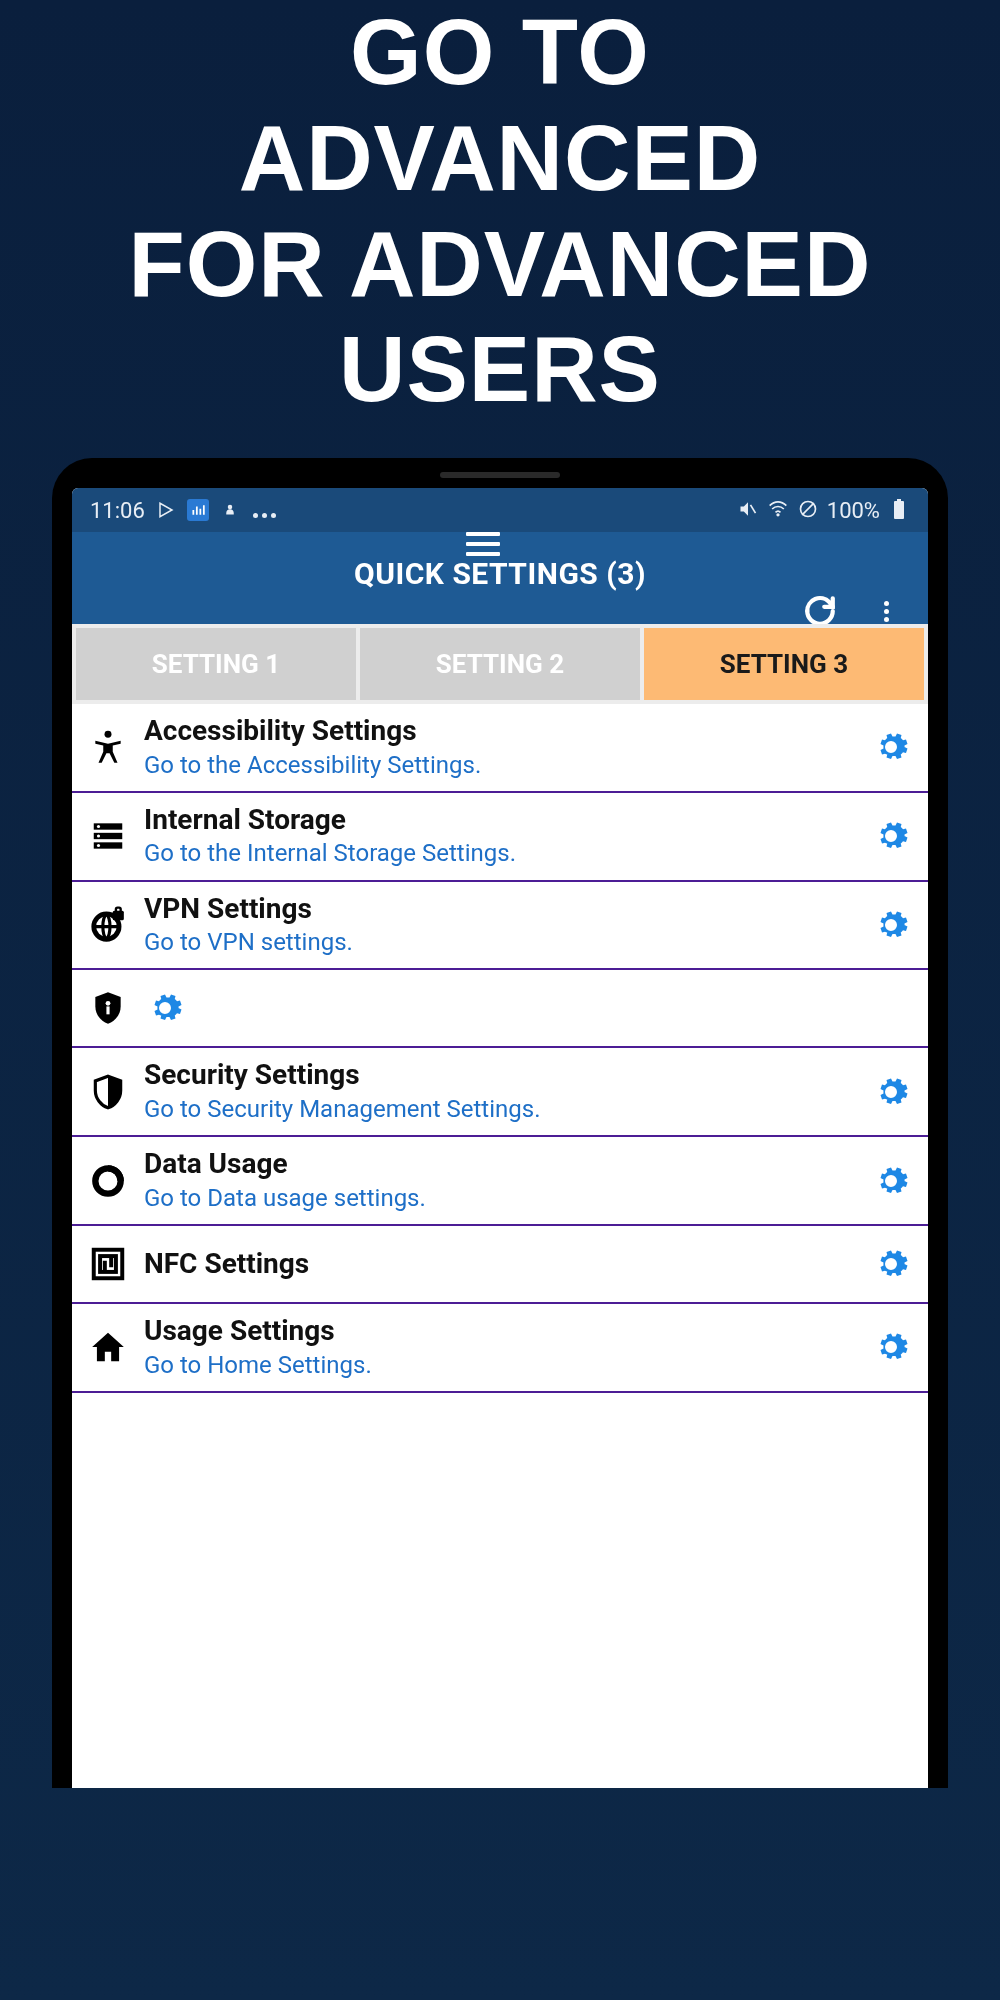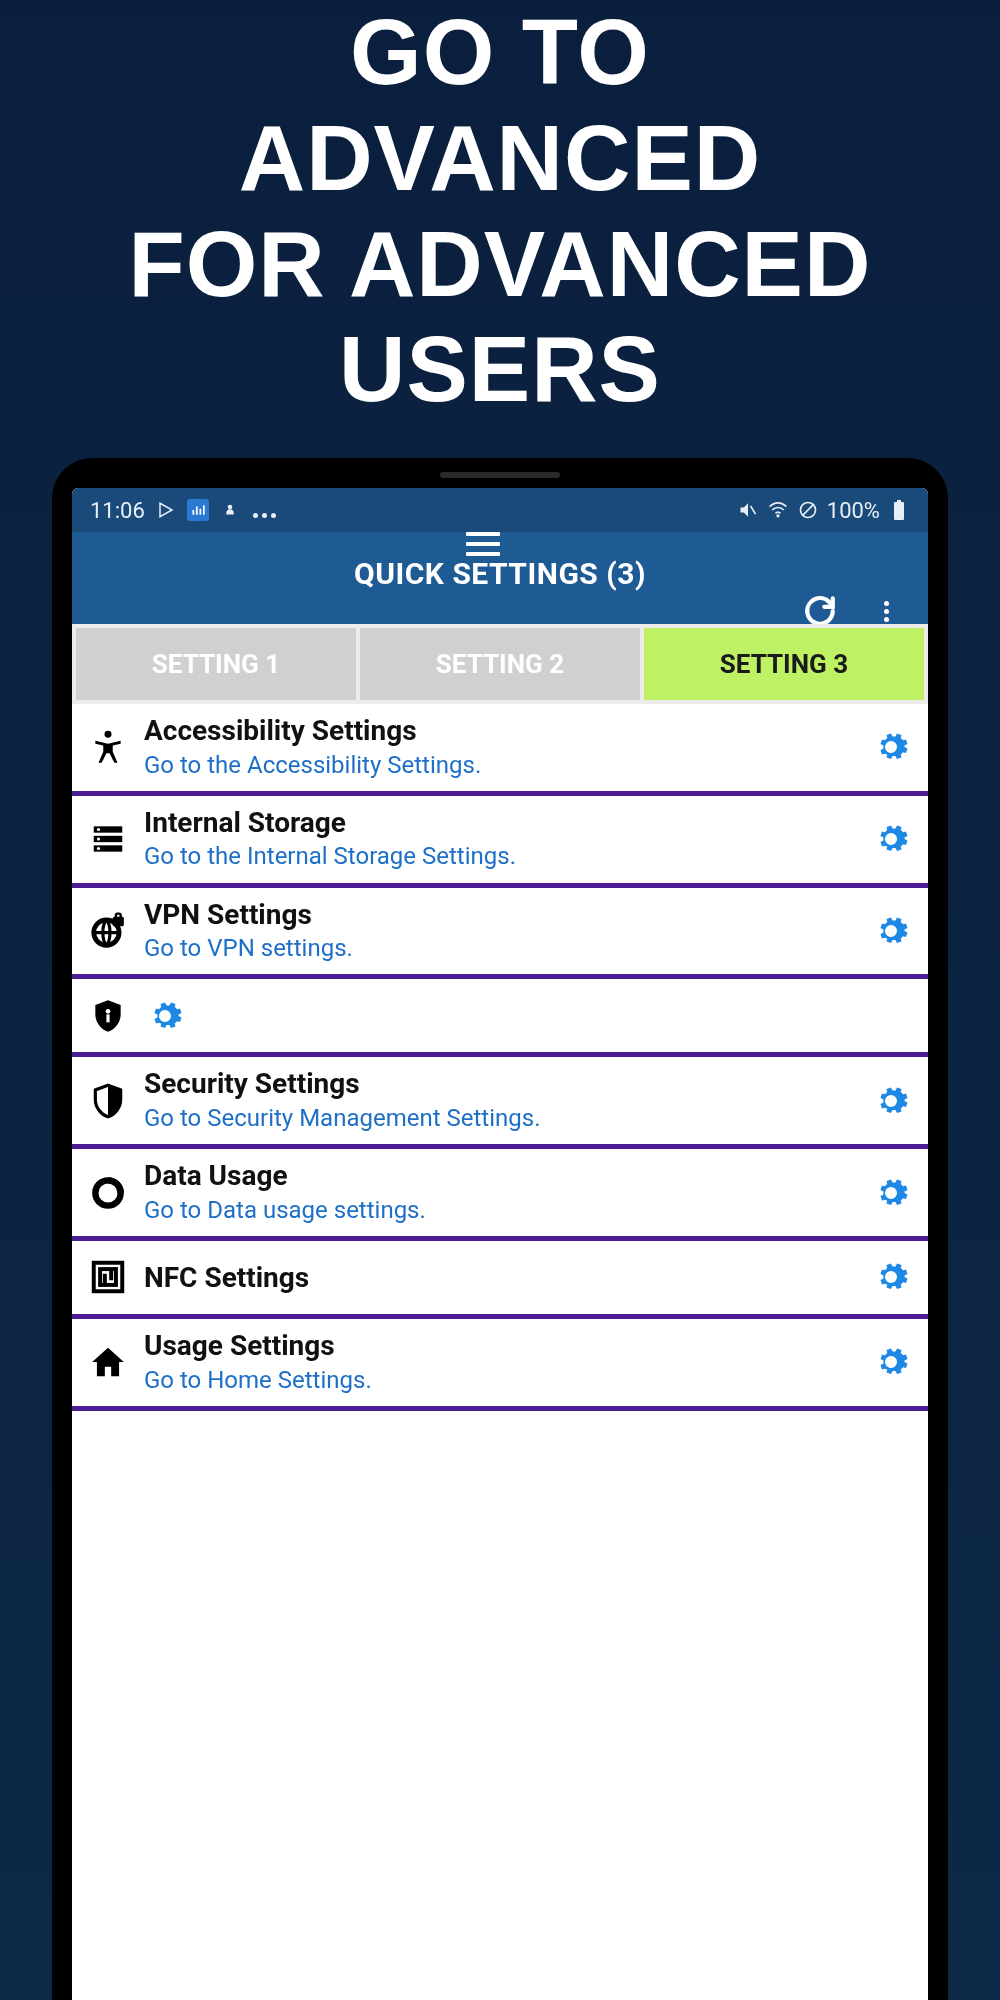--- a/index.html
+++ b/index.html
@@ -18,21 +18,21 @@
     font-stretch: condensed;
     line-height: 1.15;
     letter-spacing: 1px;
   }
   .promo-line { font-size: 92px; }
   .phone-frame {
     position: absolute;
     left: 52px;
     top: 458px;
     width: 896px;
-    height: 1542px;
+    height: 1330px;
     background: #000;
     border-radius: 40px 40px 0 0;
     padding: 30px 20px 0 20px;
   }
   .speaker {
     position: absolute;
     top: 14px;
     left: 50%;
     transform: translateX(-50%);
     width: 120px;
@@ -52,21 +52,21 @@
   .status-bar {
     height: 44px;
     background: #1a4a7a;
     display: flex;
     align-items: center;
     padding: 0 18px;
     color: #e8eef5;
     font-size: 22px;
   }
   .status-left { display: flex; align-items: center; gap: 10px; }
-  .status-right { margin-left: auto; display: flex; align-items: center; gap: 8px; }
+  .status-right { margin-left: auto; display: flex; gap: 8px; }
   .status-icon { width: 22px; height: 22px; display: inline-flex; align-items: center; justify-content: center; }
   .icon-box-blue { background:#2a7ad4; border-radius:3px; width:22px; height:22px; display:inline-flex; align-items:center; justify-content:center; }
   .app-bar {
     height: 92px;
     background: #1e5a94;
     display: flex;
     align-items: center;
     padding: 0 14px;
     color: #fff;
     flex-direction: column;
@@ -93,29 +93,29 @@
     display: flex;
     align-items: center;
     justify-content: center;
     font-size: 26px;
     font-weight: 700;
     background: #d0d0d0;
     color: #fff;
     cursor: pointer;
   }
   .tab.active {
-    background: #bef264;
+    background: #fdba74;
     color: #1a1a1a;
   }
   .list { background: #fff; }
   .list-item {
     display: flex;
     align-items: center;
     padding: 10px 16px 10px 14px;
-    border-bottom: 5px solid #4c1d95;
+    border-bottom: 2px solid #4c1d95;
     min-height: 78px;
   }
   .item-icon {
     width: 44px; height: 44px;
     display: flex; align-items: center; justify-content: center;
     margin-right: 14px;
     flex-shrink: 0;
   }
   .item-text { flex: 1; }
   .item-title { font-size: 28px; font-weight: 700; color: #111; line-height: 1.2; }

